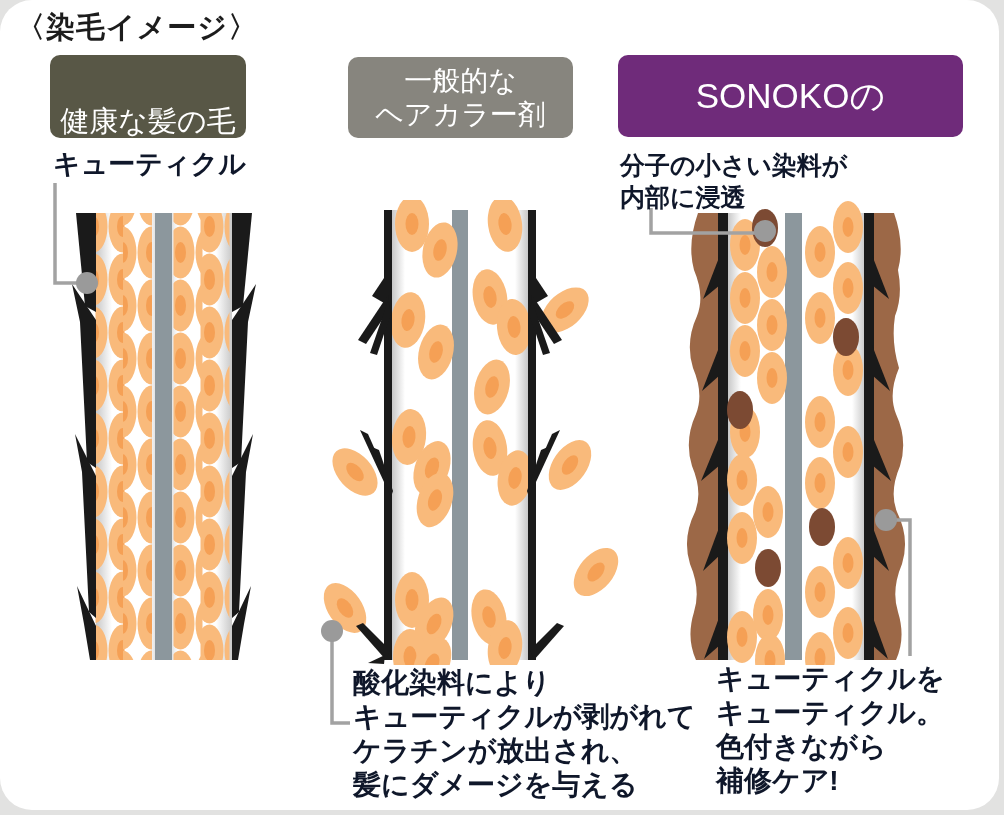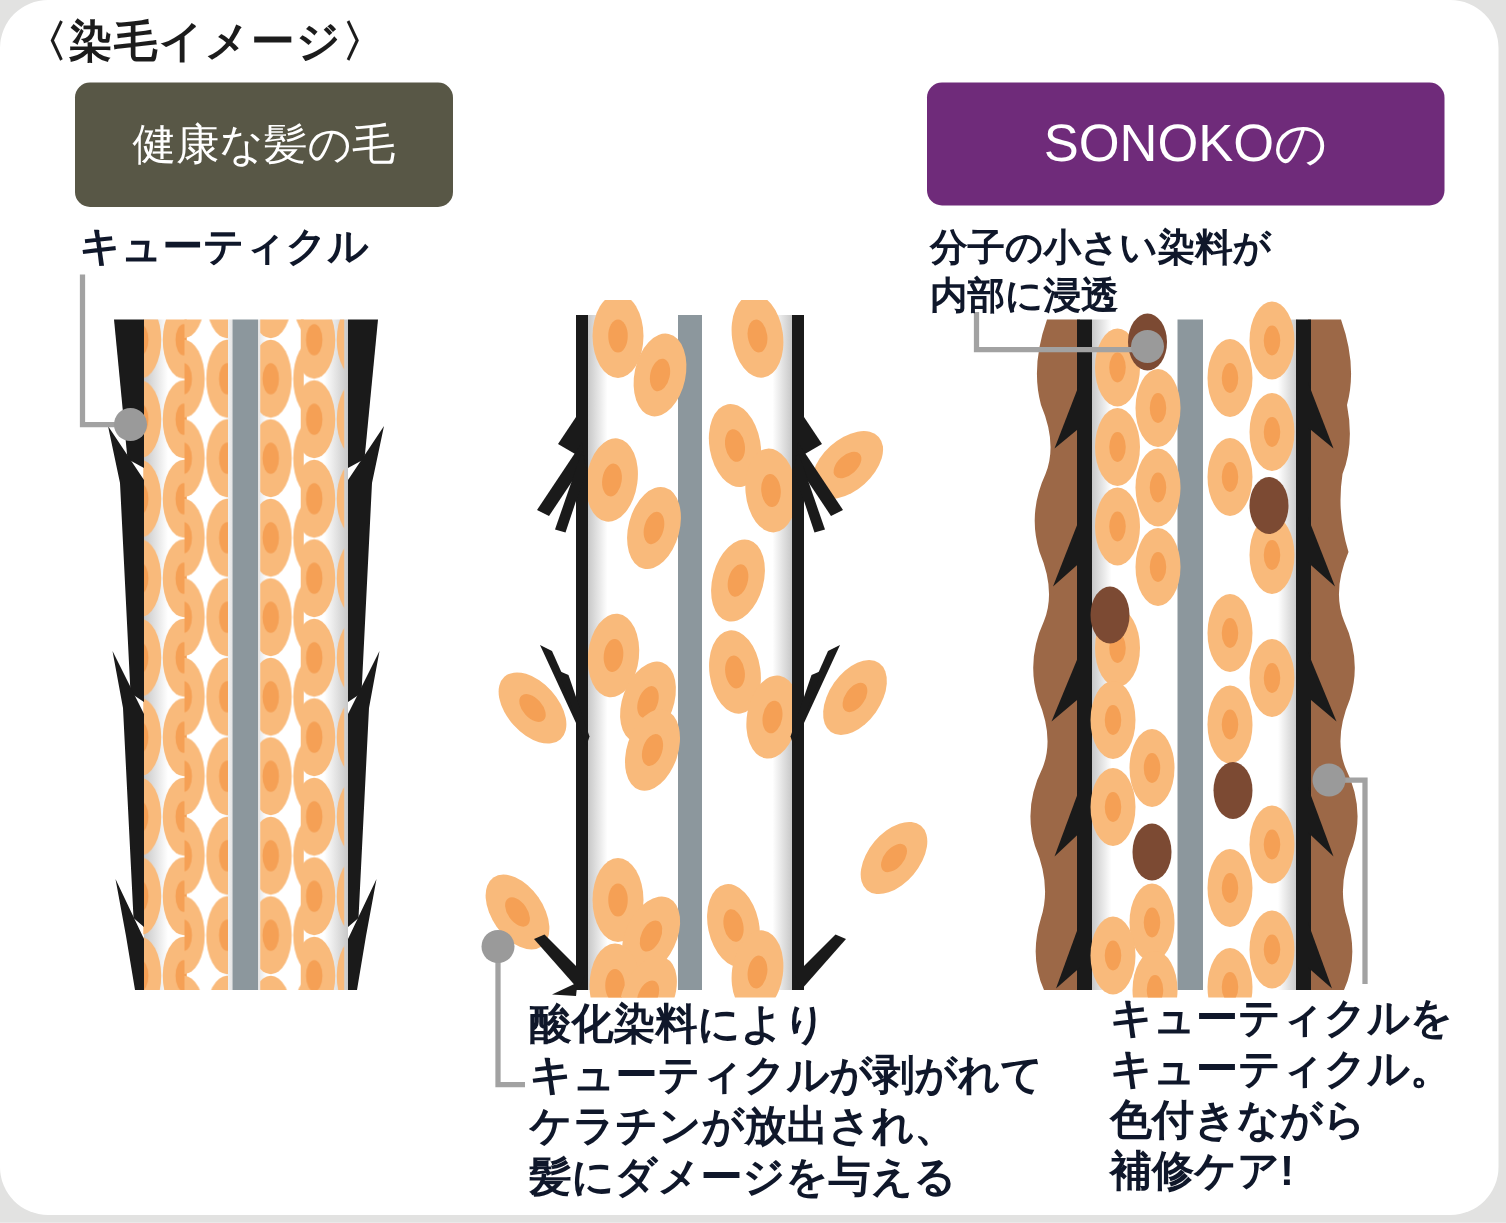--- a/index.html
+++ b/index.html
@@ -2,40 +2,44 @@
 <html><head>
 <meta charset="utf-8">
 <style>
   html,body{margin:0;padding:0;width:1004px;height:815px;overflow:hidden;background:#e2e2e1;
     font-family:"Liberation Sans","DejaVu Sans",sans-serif;}
   #card{position:absolute;left:0;top:0;width:999px;height:810px;background:#ffffff;border-radius:32px;}
   .abs{position:absolute;}
   #diagram-title{left:16px;top:8px;font-size:29px;font-weight:600;color:#1c1c1c;letter-spacing:1px;}
   .pill{display:flex;flex-direction:column;align-items:center;justify-content:center;
         border-radius:10px;color:#ffffff;text-align:center;line-height:34px;z-index:3;}
-  #panel1-header{left:50px;top:55px;width:252px;height:83px;background:#585746;font-size:29px;}
+  #panel1-header{left:50px;top:55px;width:196px;height:83px;background:#585746;font-size:29px;justify-content:flex-end;}
   #panel2-header{left:348px;top:57px;width:225px;height:81px;background:#87857e;font-size:28px;}
   #panel3-header{left:618px;top:55px;width:345px;height:82px;background:#6f2b7a;font-size:35px;}
   .note{color:#0f172a;font-weight:700;z-index:4;}
   #cuticle-label{left:53px;top:146px;font-size:27px;}
   #dye-note{left:620px;top:149px;font-size:25px;line-height:32px;}
   #damage-note{left:353px;top:666px;font-size:28px;line-height:34px;}
-  #coating-note{left:740px;top:662px;font-size:28px;line-height:34px;}
+  #coating-note{left:716px;top:662px;font-size:28px;line-height:34px;}
   .illus{z-index:1;}
   #connector-overlay{left:0;top:0;z-index:2;pointer-events:none;}
 </style>
 </head>
 <body>
 
 <div id="card">
 
   <div id="diagram-title" class="abs">〈染毛イメージ〉</div>
 
   <div id="panel1-header" class="abs pill">
     <span>健康な髪の毛</span>
+  </div>
+  <div id="panel2-header" class="abs pill">
+    <span>一般的な</span>
+    <span>ヘアカラー剤</span>
   </div>
   <div id="panel3-header" class="abs pill">
     <span>SONOKOの</span>
   </div>
 
   <div id="cuticle-label" class="abs note">キューティクル</div>
 
   <div id="dye-note" class="abs note">
     <div>分子の小さい染料が</div>
     <div>内部に浸透</div>

